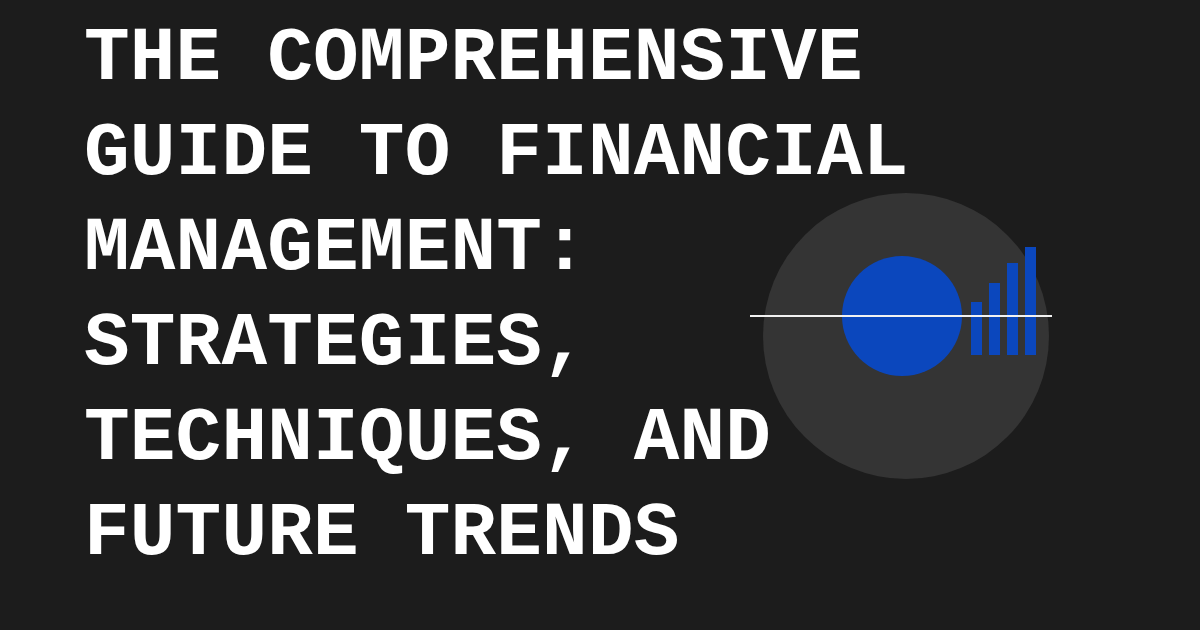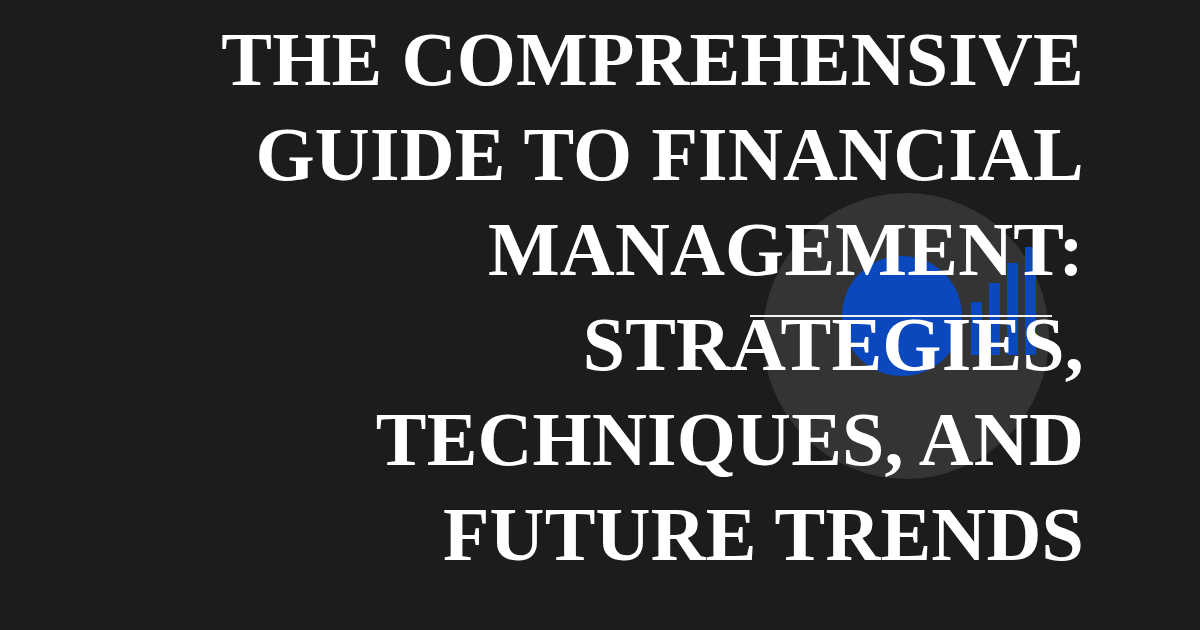--- a/index.html
+++ b/index.html
@@ -7,22 +7,21 @@
     margin: 0;
     padding: 0;
     background: #111111;
   }
   #canvas {
     position: relative;
     width: 1200px;
     height: 630px;
     overflow: hidden;
     background: #1c1c1c;
-    font-family: Liberation Serif, serif;
-    text-align: right;
+    font-family: Liberation Mono, monospace;
   }
 
   
   #graphic {
     position: absolute;
     left: 735px;
     top: 190px;
     width: 340px;
     height: 290px;
     pointer-events: none;

